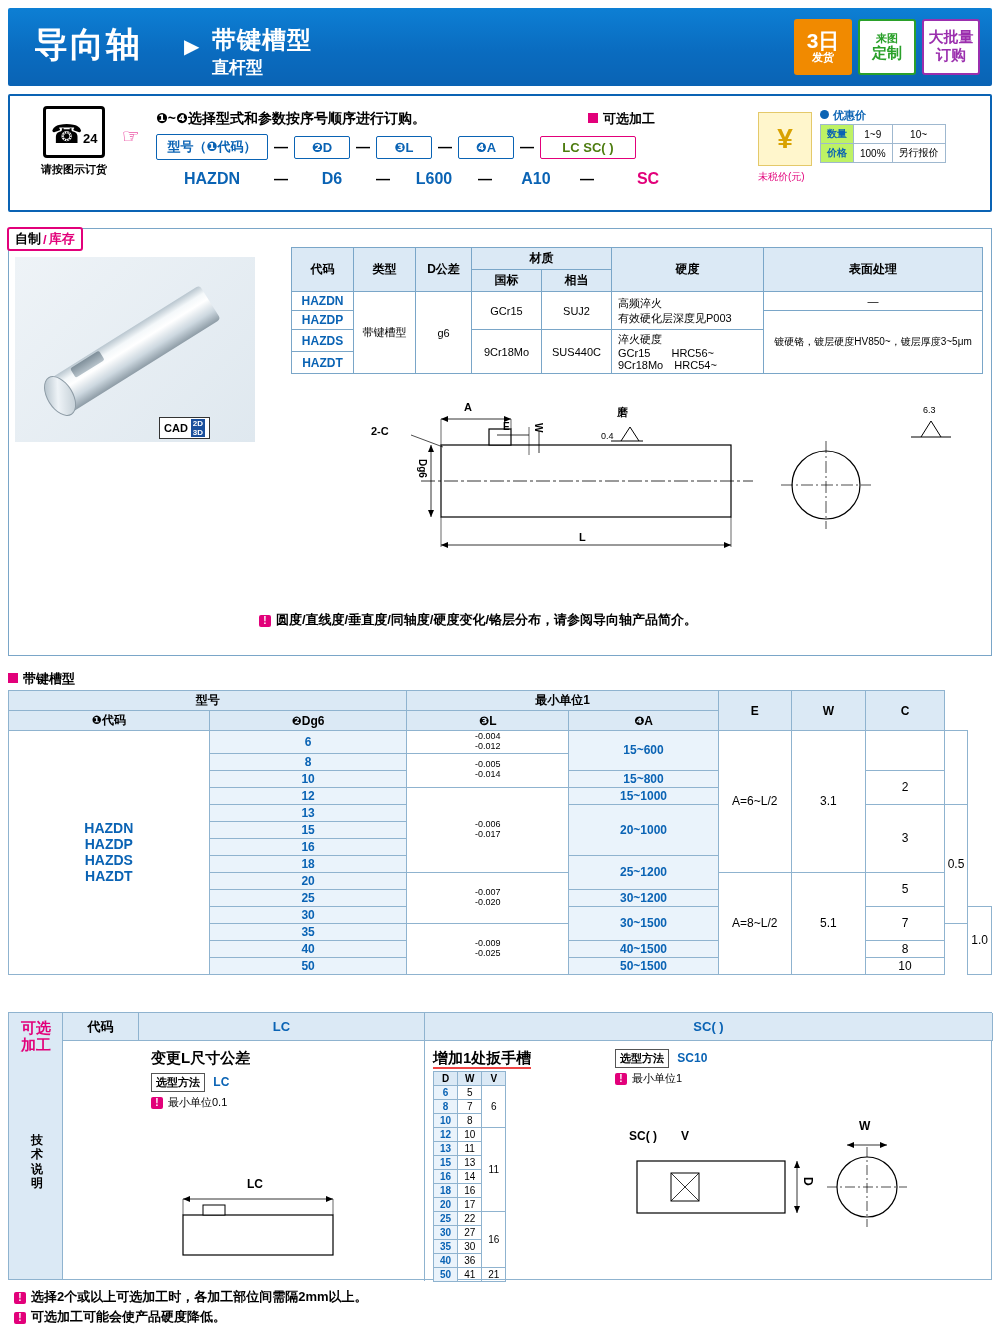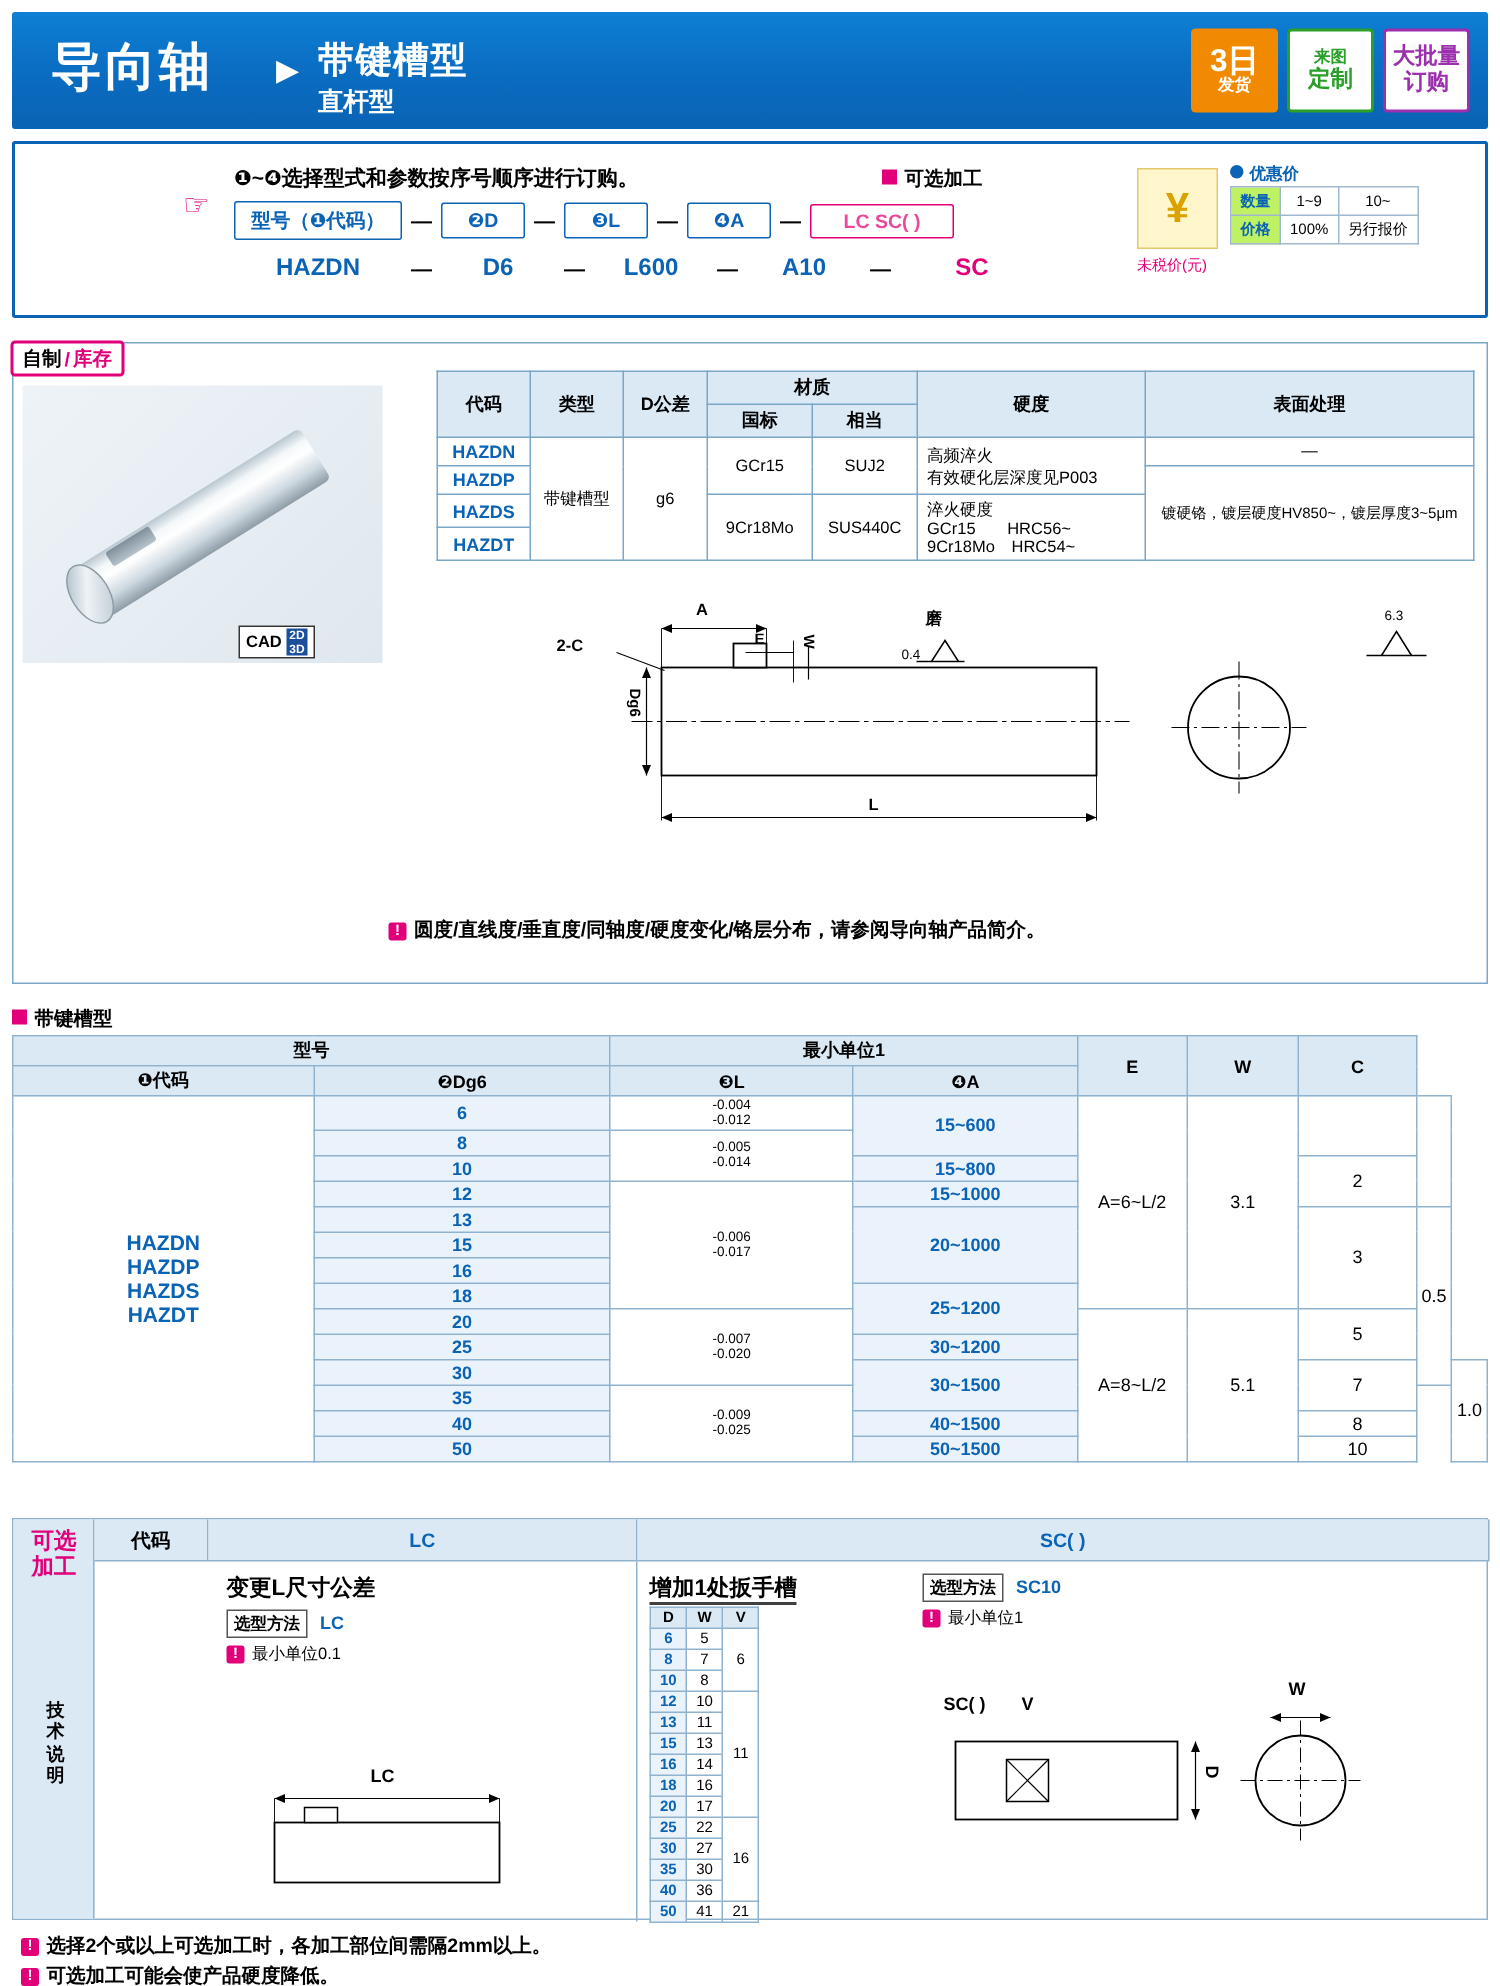--- a/index.html
+++ b/index.html
@@ -67,21 +67,21 @@
   .hand { position:absolute; left:112px; top:28px; font-size:20px; color:#e2007a; }
 
   .order-line1 { position:absolute; left:146px; top:14px; font-size:14px; font-weight:bold; }
   .order-row { position:absolute; left:146px; top:38px; display:flex; align-items:center; gap:6px; }
   .ocell {
     border:1px solid #0a63b4; border-radius:2px; padding:3px 10px;
     font-size:13px; font-weight:bold; color:#0a63b4; background:#fff;
     min-width:56px; text-align:center;
   }
   .ocell.wide { min-width:112px; }
-  .ocell.opt { border-color:#e2007a; color:#ec4899; min-width:96px; }
+  .ocell.opt { border-color:#e2007a; color:#4d7c0f; min-width:96px; }
   .dash { font-size:14px; font-weight:bold; color:#000; }
   .order-row2 { position:absolute; left:146px; top:74px; display:flex; align-items:center; gap:6px; }
   .ocode { min-width:76px; text-align:center; font-size:16px; font-weight:bold; color:#0a63b4; }
   .ocode.wide { min-width:112px; }
   .ocode.pink { color:#e2007a; min-width:96px; }
   .opt-title { position:absolute; left:578px; top:14px; font-size:13px; font-weight:bold; }
   .pinksq { display:inline-block; width:10px; height:10px; background:#e2007a; margin-right:5px; }
 
   .price-box { position:absolute; right:10px; top:10px; width:222px; height:92px; }
   .yen {
@@ -218,21 +218,21 @@
   .pick-box {
     display:inline-block; border:1px solid #555; padding:1px 4px; font-size:11px; font-weight:bold;
   }
   .lc-pick { position:absolute; left:12px; top:32px; font-size:12px; }
   .lc-pick .v { color:#0a63b4; font-weight:bold; margin-left:5px; }
   .lc-unit { position:absolute; left:12px; top:54px; font-size:11px; }
   .lc-body { position:absolute; left:12px; top:74px; font-size:11px; line-height:1.5; }
   .lc-fig { position:absolute; left:30px; top:150px; width:200px; height:80px; }
 
   .sc-title { position:absolute; left:8px; top:8px; font-size:15px; font-weight:bold; }
-  .sc-title .ul { border-bottom:2px solid #404040; padding-bottom:1px; }
+  .sc-title .ul { border-bottom:2px solid #ef4444; padding-bottom:1px; }
   .sc-pick { position:absolute; left:190px; top:8px; font-size:12px; }
   .sc-pick .v { color:#0a63b4; font-weight:bold; margin-left:5px; }
   .sc-unit { position:absolute; left:190px; top:30px; font-size:11px; }
   .dwv {
     position:absolute; left:8px; top:30px; border-collapse:collapse; font-size:10px;
   }
   .dwv th, .dwv td { border:1px solid #8fb3cf; padding:0 6px; text-align:center; line-height:13px; }
   .dwv th { background:#dbe9f5; font-weight:bold; }
   .dwv td.blue { color:#0a63b4; background:#eaf3fb; font-weight:bold; }
   .sc-fig { position:absolute; left:190px; top:60px; width:370px; height:170px; }
@@ -263,20 +263,24 @@
         <span class="sm">定制</span>
       </div>
       <div class="badge purple">
         <span class="big">大批量</span>
         <span class="sm">订购</span>
       </div>
     </div>
   </div>
 
   <div class="orderbox">
+    <div class="phone-ico">
+      <div class="sq">☎<span style="font-size:13px">24</span></div>
+      <div class="cap">请按图示订货</div>
+    </div>
     <div class="hand">☞</div>
 
     <div class="order-line1">❶~❹选择型式和参数按序号顺序进行订购。</div>
 
     <div class="order-row">
       <div class="ocell wide">型号（❶代码）</div>
       <span class="dash">—</span>
       <div class="ocell">❷D</div>
       <span class="dash">—</span>
       <div class="ocell">❸L</div>

